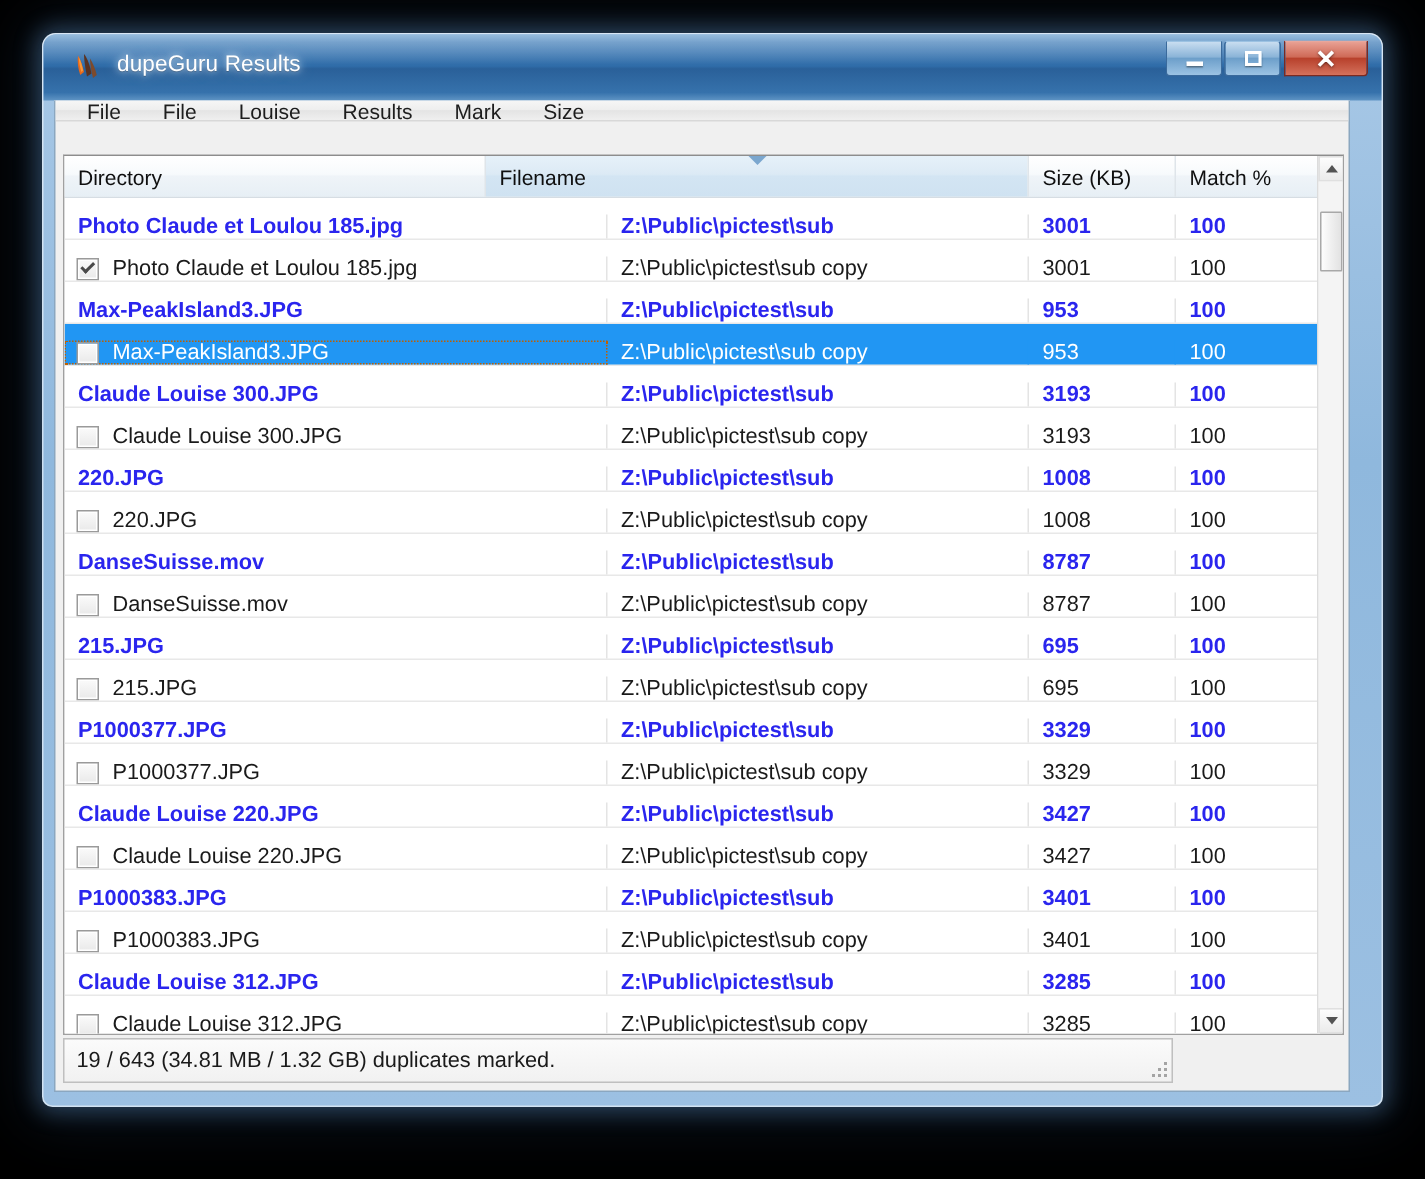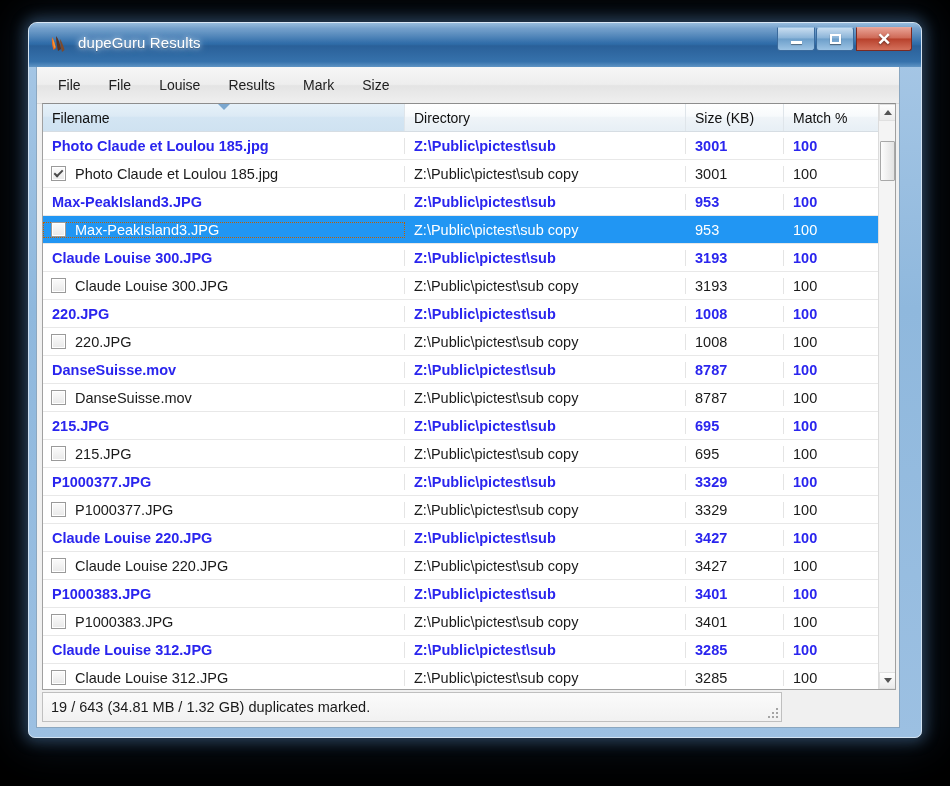--- a/index.html
+++ b/index.html
@@ -92,21 +92,21 @@
     left:8px; top:45px;
     width:864px; height:661px;
     background:#f0f0f0;
     border:1px solid #8ba7c0;
     border-top:none;
     overflow:hidden;
   }
 
   
   #menubar{
-    height:37px;
+    height:14px;
     background: linear-gradient(180deg,#f6f6f6 0%, #eeeeee 48%, #e4e4e4 52%, #efefef 100%);
     border-bottom:1px solid #d8d8d8;
     display:flex; align-items:center;
     padding-left:8px;
   }
   .menu-item{
     font-size:14px; color:#1d1d1d;
     padding:4px 13px; margin-right:2px;
     cursor:default; border-radius:2px;
     white-space:nowrap;
@@ -160,21 +160,21 @@
     position:absolute; left:0; top:28px;
     width:837px;
     height:558px;
     overflow:hidden;
     background:#fff;
   }
   .row{
     display:flex;
     height:28px;
     border-bottom:1px solid #e8e8e8;
-    align-items:center;
+    align-items:flex-end;
   }
   .cell{
     display:flex; align-items:center;
     font-size:14.5px;
     padding-left:9px;
     border-right:1px solid #e4e4e4;
     overflow:hidden; white-space:nowrap;
   }
   .cell.c-filename{ width:362px; }
   .cell.c-directory{ width:281px; }
@@ -300,26 +300,26 @@
         <div class="menu-item">File</div>
         <div class="menu-item">Louise</div>
         <div class="menu-item">Results</div>
         <div class="menu-item">Mark</div>
         <div class="menu-item">Size</div>
       </div>
 
     <div id="listwrap">
 
       <div id="header">
+          <div class="hcell c-directory">
+            <span>Directory</span>
+          </div>
           <div class="hcell c-filename sorted">
             <span class="sortarrow"></span>
             <span>Filename</span>
-          </div>
-          <div class="hcell c-directory">
-            <span>Directory</span>
           </div>
           <div class="hcell c-size">
             <span>Size (KB)</span>
           </div>
           <div class="hcell c-match">
             <span>Match %</span>
           </div>
           <div class="hcell c-corner"></div>
         </div>
 

